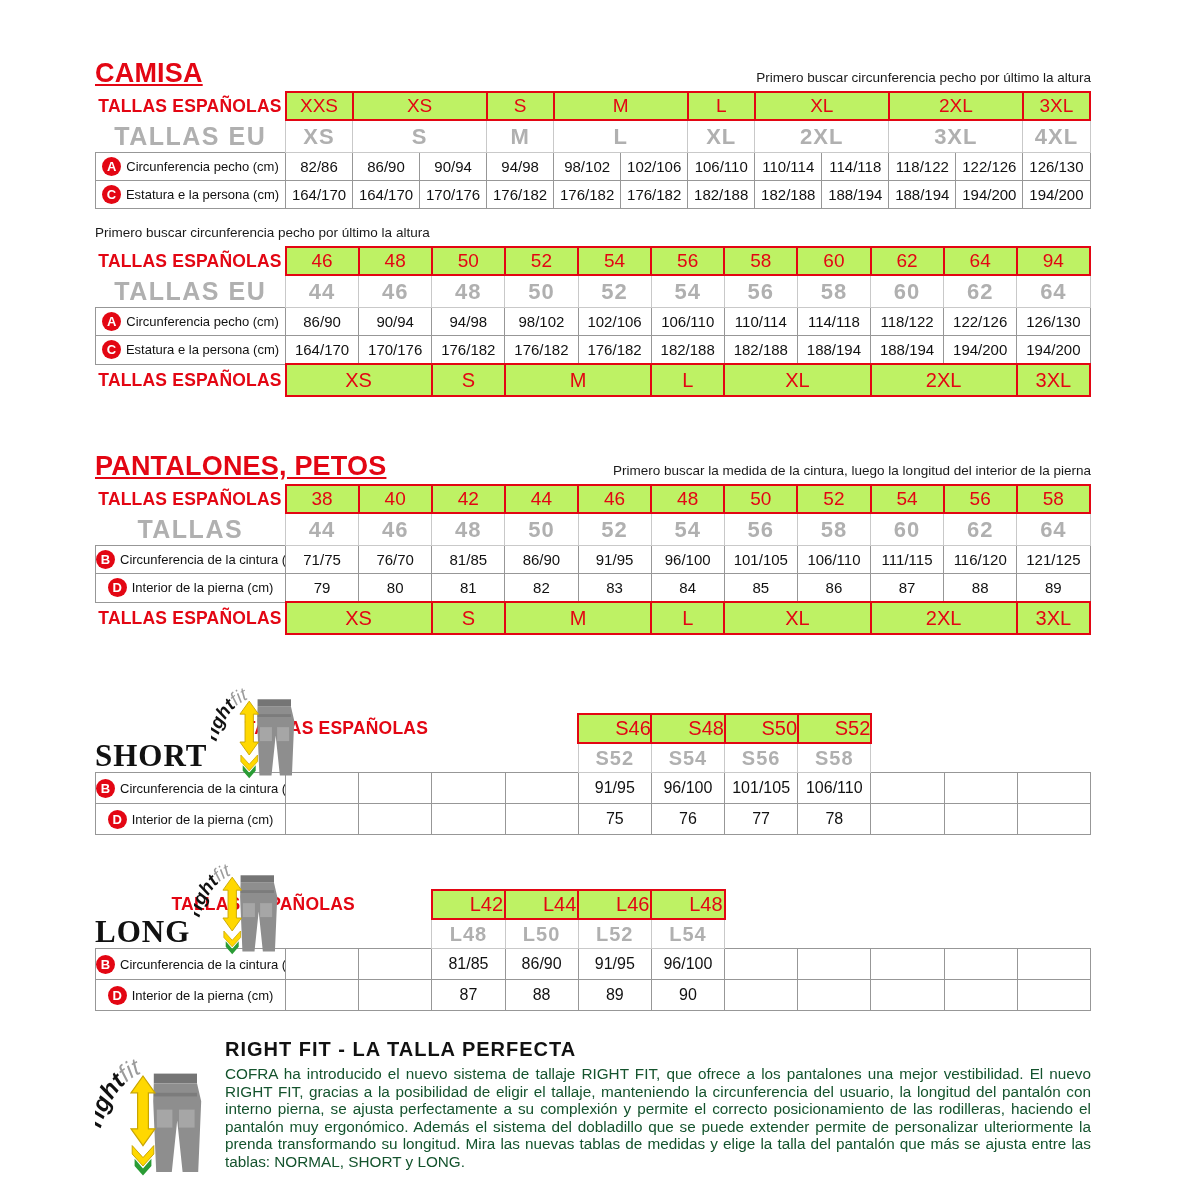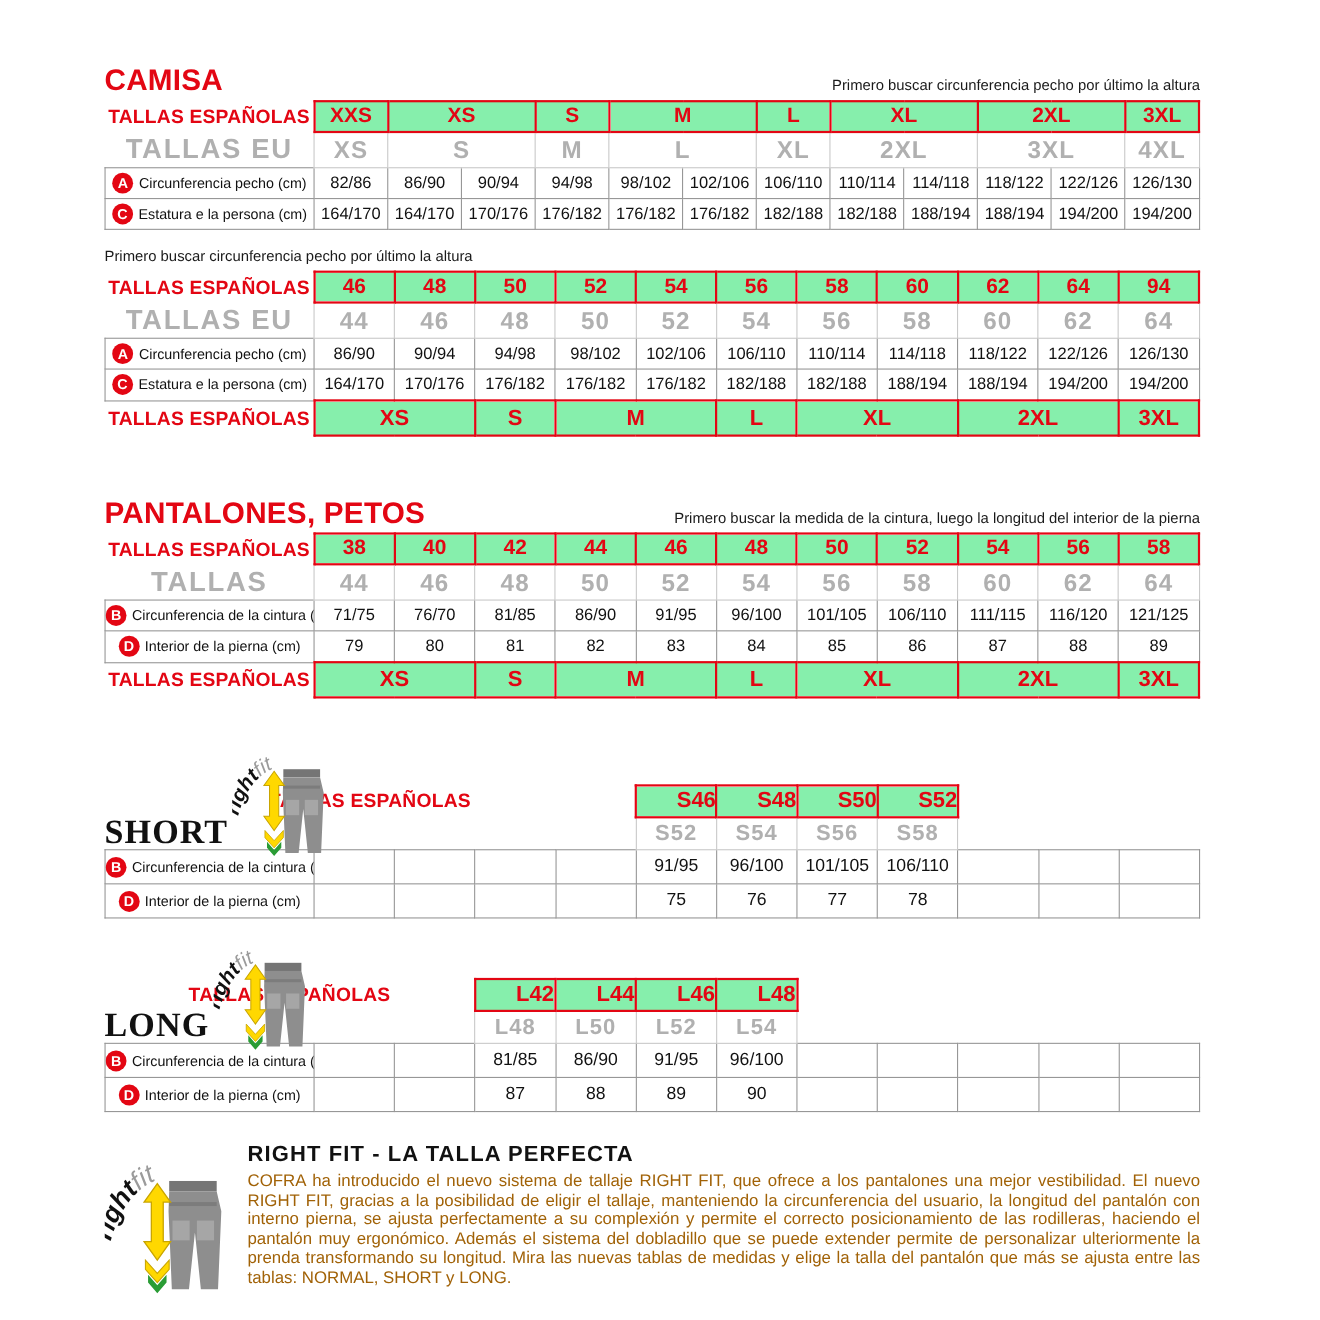--- a/index.html
+++ b/index.html
@@ -2,29 +2,29 @@
 <html><head>
 <meta charset="utf-8">
 <style>
   html,body{margin:0;padding:0;background:#fff;}
   body{width:1200px;height:1200px;position:relative;overflow:hidden;
        font-family:"Liberation Sans",sans-serif;color:#111;}
   .page{position:absolute;left:95px;top:60px;width:996px;}
 
   
   .title-row{display:flex;justify-content:space-between;align-items:flex-end;margin-bottom:4px;}
-  .section-title{color:var(--red);font-size:27px;font-weight:bold;margin:0;letter-spacing:.2px;line-height:1;}
+  .section-title{color:var(--red);font-size:27px;font-weight:bold;margin:0;letter-spacing:.2px;line-height:1;text-decoration:underline;}
   .note{font-size:13.5px;color:#1a1a1a;padding-bottom:2px;}
 
   :root{--red:#e30613;--gray:#b0b0b0;--bord:#979797;--lbord:#c9c9c9;}
 
   table.size-table{border-collapse:collapse;table-layout:fixed;width:996px;}
   table.size-table td{text-align:center;vertical-align:middle;white-space:nowrap;overflow:hidden;padding:0;}
 
-  td.es-cell{border:2px solid var(--red);color:var(--red);font-weight:bold;font-size:19px;height:26px;background:#86efac;}
+  td.es-cell{border:2px solid var(--red);color:var(--red);font-weight:normal;font-size:19px;height:26px;background:#bef264;}
   td.eu-cell{border:1px solid var(--lbord);color:var(--gray);font-weight:bold;font-size:22px;height:31px;letter-spacing:1px;}
   td.val{border:1px solid var(--bord);font-size:15px;height:27px;}
   td.data-lbl{border:1px solid var(--bord);text-align:left;font-size:13px;padding-left:3px;}
   td.lbl{border:none;margin-top:48px;}
   td.es-lbl{color:var(--red);font-weight:bold;font-size:17.5px;text-align:right;padding-right:8px;letter-spacing:.2px;}
   td.eu-lbl{color:var(--gray);font-weight:bold;font-size:25px;text-align:left;letter-spacing:1.5px;}
   td.blank{border:none;}
   tr.bottom-row td.es-cell{font-size:20px;height:30px;}
 
   .circ{display:inline-flex;width:19px;height:19px;border-radius:50%;background:var(--red);
@@ -43,21 +43,21 @@
   .rf-table td.es-cell{font-size:20px;height:27px;padding-left:36px;}
   .rf-table td.eu-cell{font-size:20px;height:28px;}
   .rf-brand{position:absolute;left:-8px;top:-36px;display:flex;align-items:flex-end;z-index:2;font-family:Liberation Serif, serif;}
   .rf-heading{font-size:31px;font-weight:bold;letter-spacing:1px;line-height:1;margin:0 4px 10px 8px;}
   .rf-logo{width:95px;height:104px;display:block;}
 
   
   .bottom{display:flex;margin-top:26px;align-items:flex-start;}
   .bottom-logo{width:120px;height:150px;flex:none;margin-right:10px;}
   .bottom-title{font-size:20px;font-weight:bold;letter-spacing:1px;margin:2px 0 6px;line-height:1;}
-  .bottom-text{font-size:15.3px;line-height:1.15;text-align:justify;color:#a16207;margin:0;}
+  .bottom-text{font-size:15.3px;line-height:1.15;text-align:justify;color:#14532d;margin:0;}
   .svg-defs{position:absolute;width:0;height:0;overflow:hidden;}
 </style>
 </head>
 <body>
 
 <svg class="svg-defs" aria-hidden="true">
   <defs>
     <path id="rf-arc" d="M4 72 C 16 28, 42 8, 96 26" fill="none"></path>
     <symbol id="rf-logo-symbol" viewBox="0 0 100 112">
       <g>

